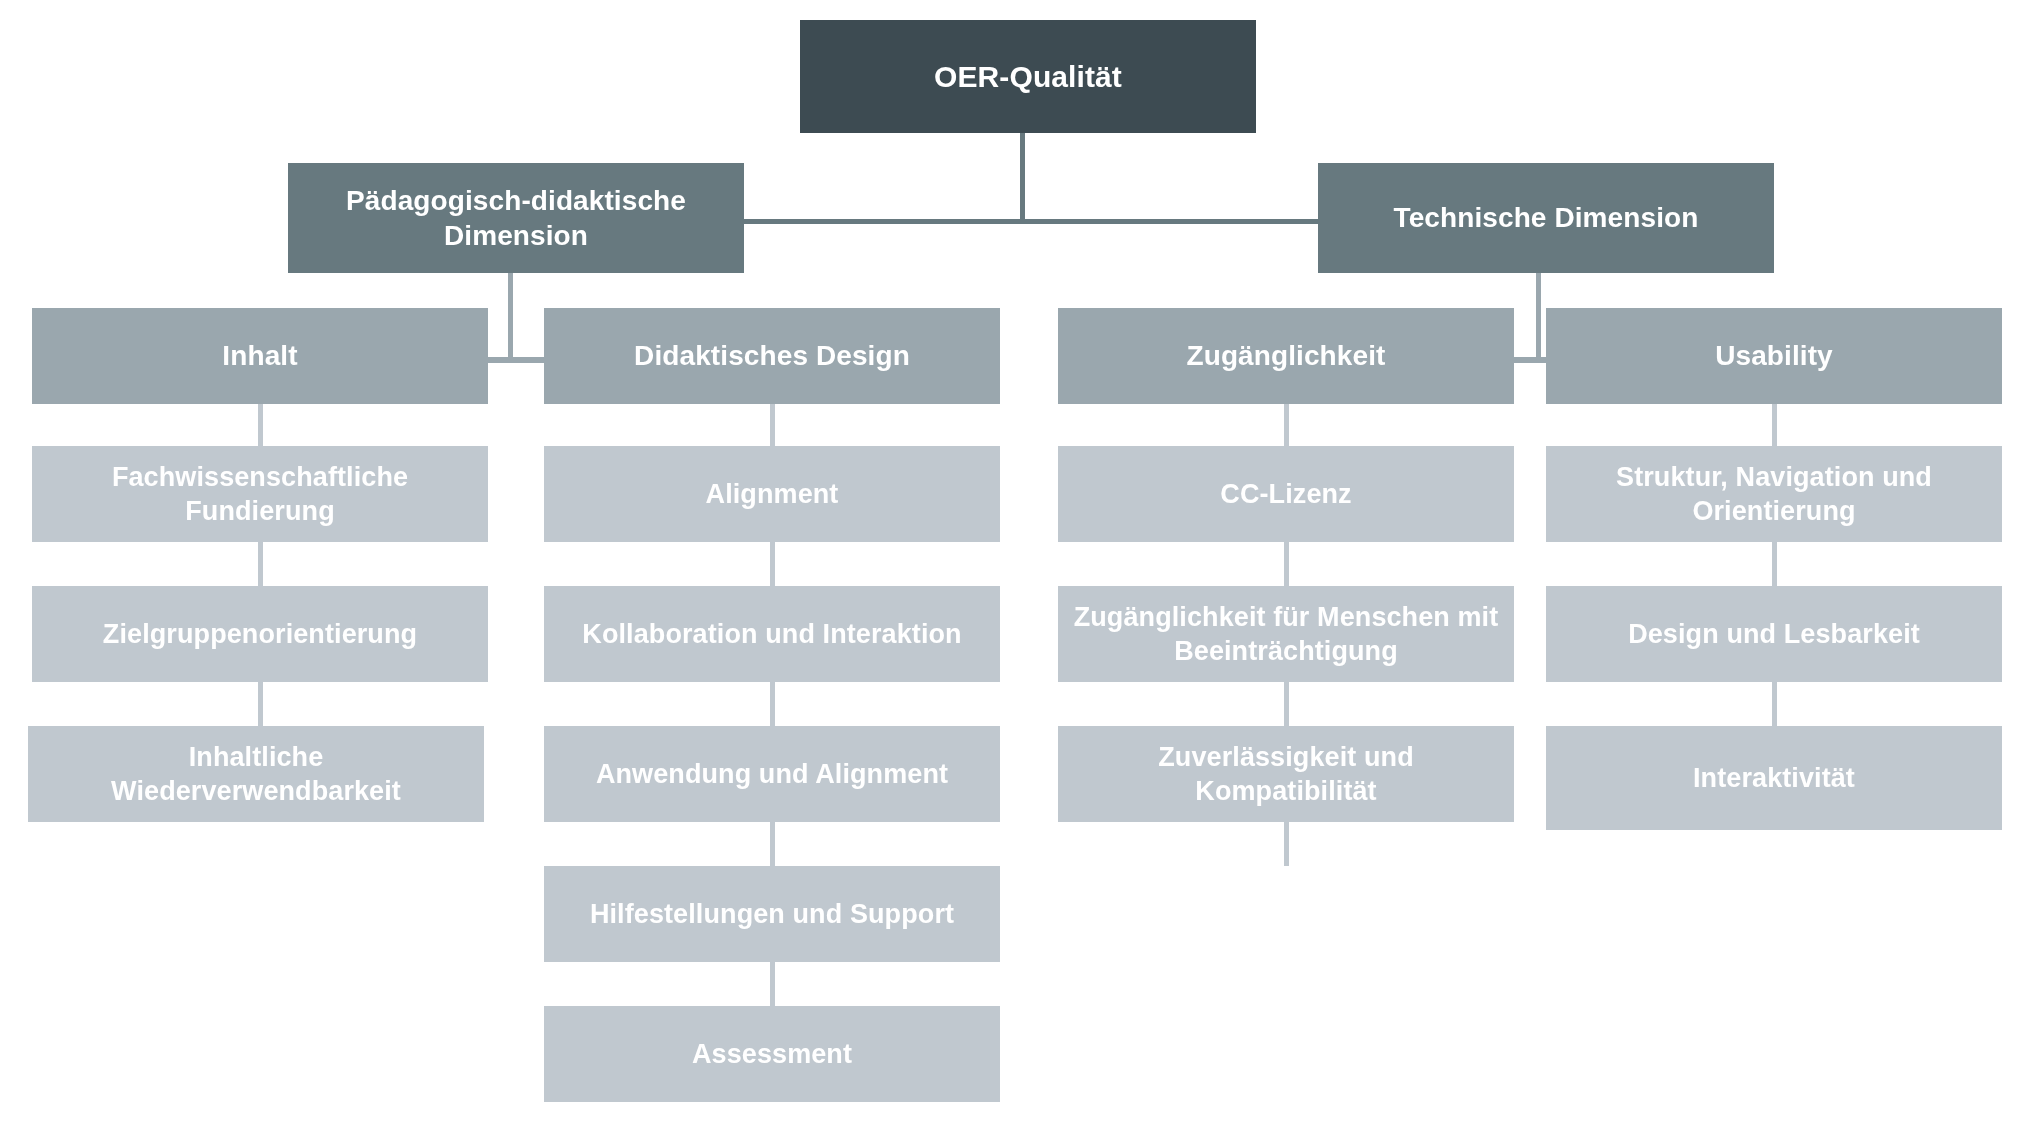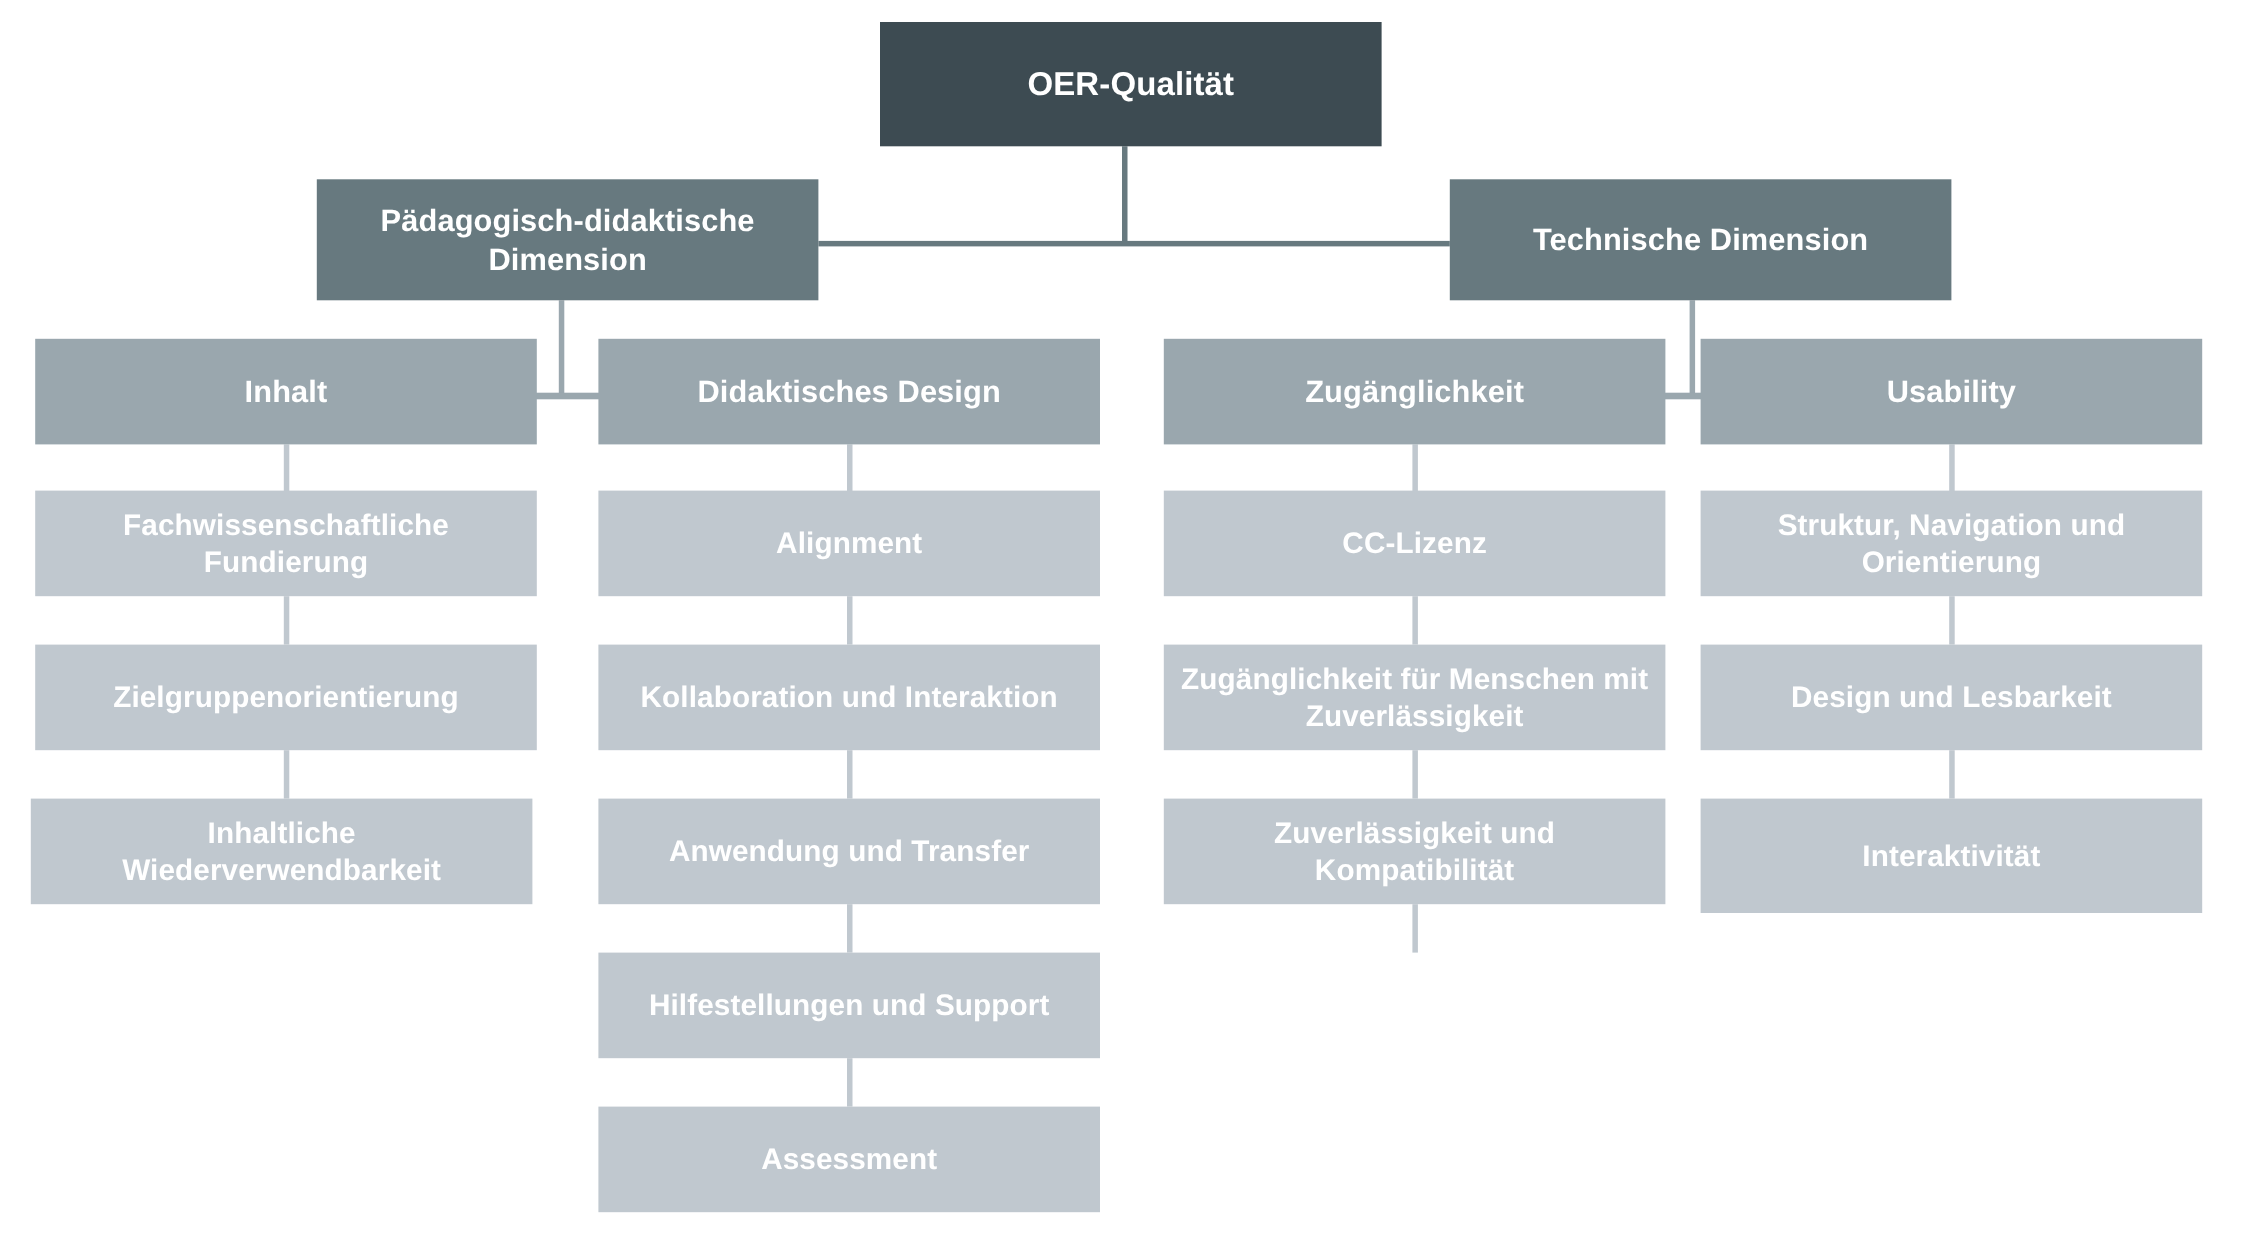--- a/index.html
+++ b/index.html
@@ -162,25 +162,25 @@
   <div class="node lvl3" id="n-cat-didakt">Didaktisches Design</div>
   <div class="node lvl3" id="n-cat-zugang">Zugänglichkeit</div>
   <div class="node lvl3" id="n-cat-usab">Usability</div>
 
   <div class="node lvl4" id="n-c1-0">Fachwissenschaftliche Fundierung</div>
   <div class="node lvl4" id="n-c1-1">Zielgruppenorientierung</div>
   <div class="node lvl4" id="n-c1-2">Inhaltliche Wiederverwendbarkeit</div>
 
   <div class="node lvl4" id="n-c2-0">Alignment</div>
   <div class="node lvl4" id="n-c2-1">Kollaboration und Interaktion</div>
-  <div class="node lvl4" id="n-c2-2">Anwendung und Transfer</div>
+  <div class="node lvl4" id="n-c2-2">Anwendung und Alignment</div>
   <div class="node lvl4" id="n-c2-3">Hilfestellungen und Support</div>
   <div class="node lvl4" id="n-c2-4">Assessment</div>
 
   <div class="node lvl4" id="n-c3-0">CC-Lizenz</div>
-  <div class="node lvl4" id="n-c3-1">Zugänglichkeit für Menschen mit Zuverlässigkeit</div>
+  <div class="node lvl4" id="n-c3-1">Zugänglichkeit für Menschen mit Beeinträchtigung</div>
   <div class="node lvl4" id="n-c3-2">Zuverlässigkeit und Kompatibilität</div>
 
   <div class="node lvl4" id="n-c4-0">Struktur, Navigation und Orientierung</div>
   <div class="node lvl4" id="n-c4-1">Design und Lesbarkeit</div>
   <div class="node lvl4" id="n-c4-2">Interaktivität</div>
 
 </div>
 
 </body></html>

